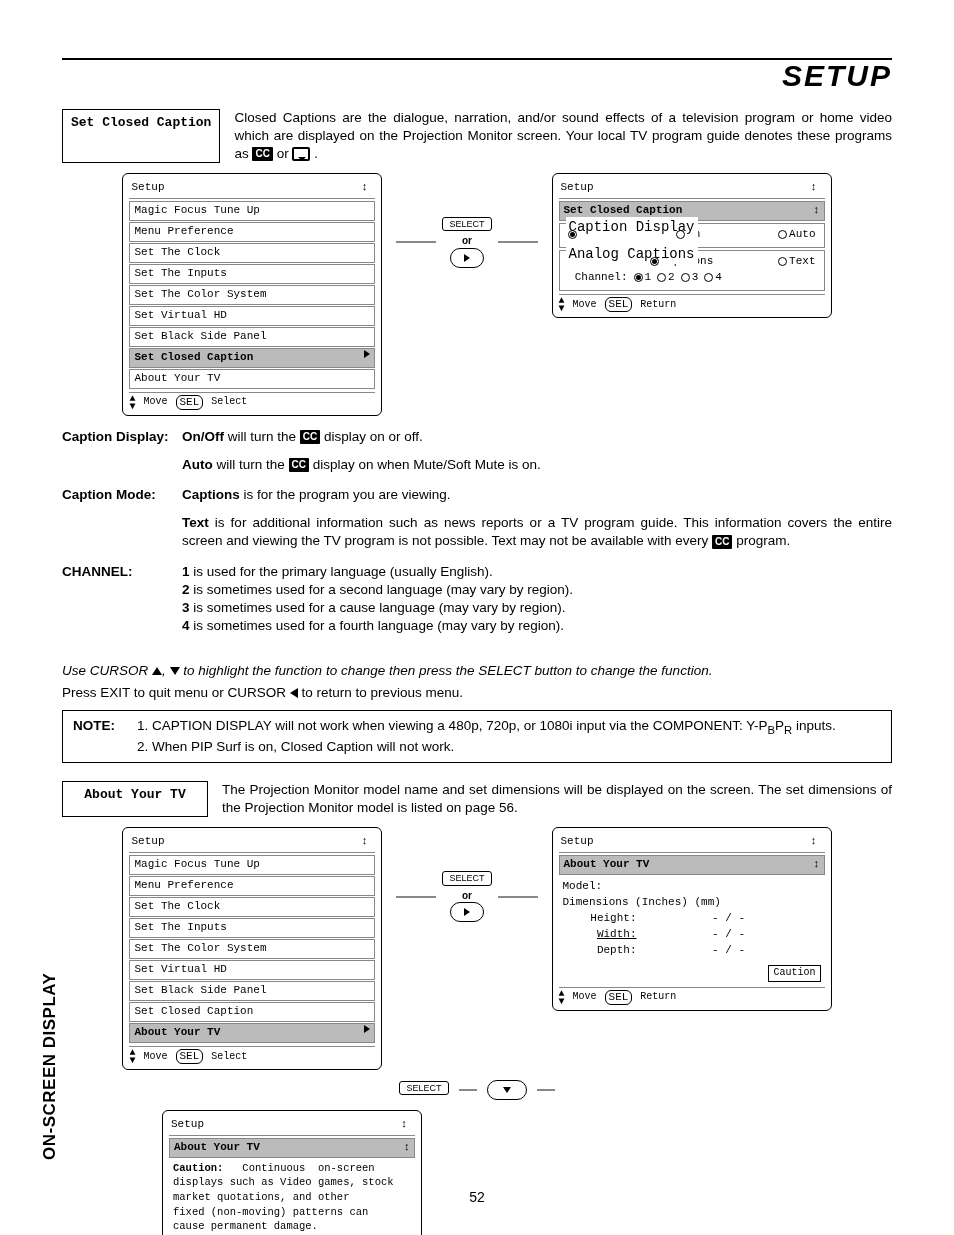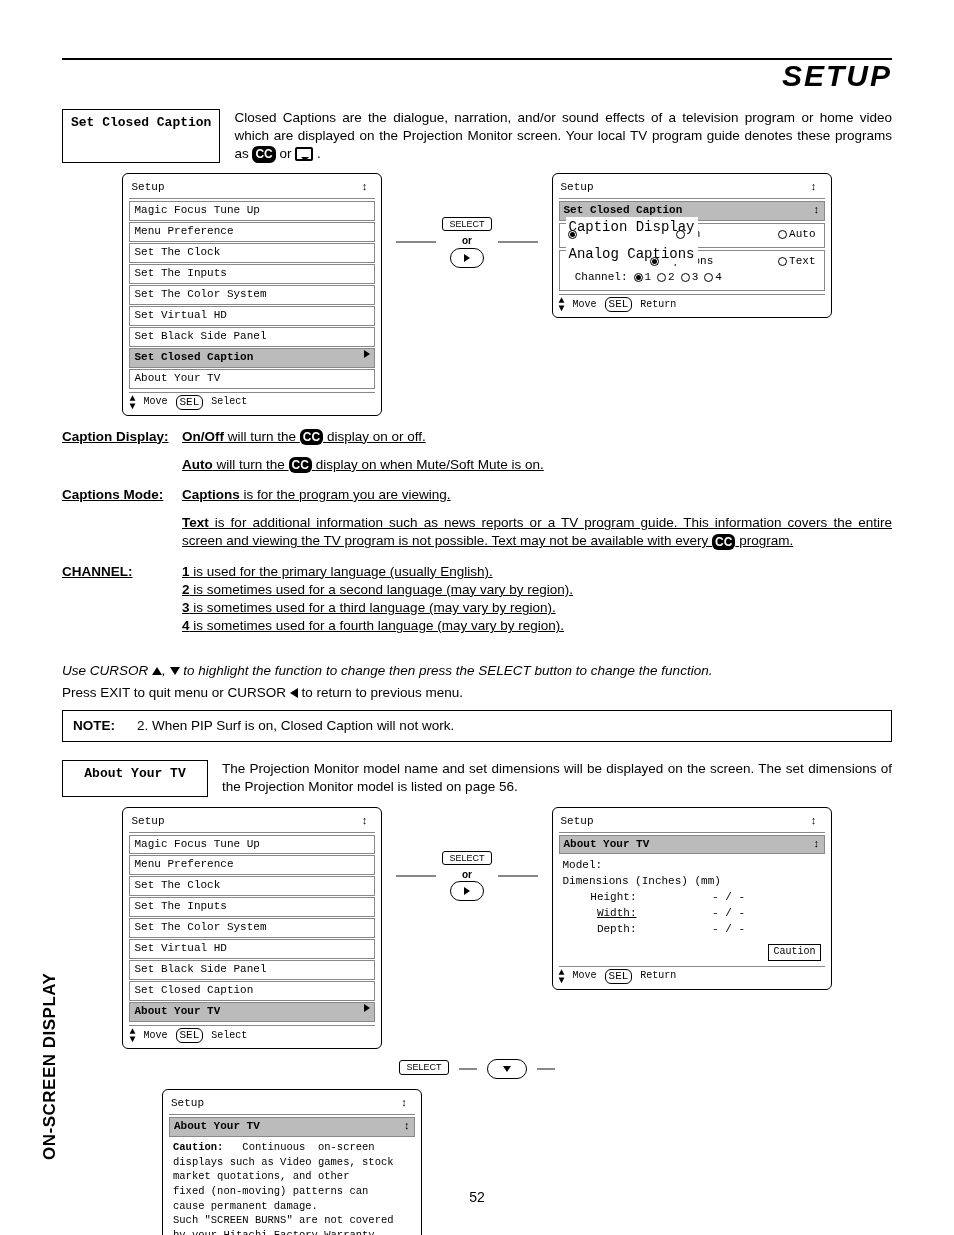--- a/index.html
+++ b/index.html
@@ -25,21 +25,21 @@
 
   .section-box {
     border: 1px solid #000; text-align: center; font-family: "Courier New", monospace;
     font-weight: bold; font-size: 13px; padding: 4px 8px; display: inline-block;
   }
   .intro-row { display: flex; gap: 14px; margin-top: 0; }
   .intro-text { flex: 1; text-align: justify; }
 
   .cc-icon {
     display: inline-block; background: #000; color: #fff; font-weight: bold;
-    font-size: 12px; padding: 1px 3px; border-radius: 6px; line-height: 1.2;
+    font-size: 10px; padding: 1px 3px; border-radius: 1px; line-height: 1.2;
     vertical-align: middle;
   }
   .bubble-icon {
     display:inline-block; width:18px; height:14px; border:2px solid #000;
     border-radius:2px; position:relative; vertical-align:middle;
   }
   .bubble-icon::after {
     content:""; position:absolute; left:4px; bottom:-6px;
     border:4px solid transparent; border-top-color:#000;
   }
@@ -60,21 +60,21 @@
   .osd-arrow-r { display:inline-block; width:0;height:0;border-top:4px solid transparent;border-bottom:4px solid transparent;border-left:6px solid #000;vertical-align:middle;}
   .mid-col { display:flex; flex-direction:column; align-items:center; justify-content:center; padding-top:44px; }
   .connector-line { width:40px; border-top:2px solid #888; }
   .select-chip { border:1px solid #000; border-radius:3px; padding:0 6px; font-size:9px; font-family:Arial; margin-bottom:3px;}
   .or-label { font-size:10px; font-weight:bold; }
   .cursor-btn {
     width:34px; height:20px; border:1px solid #000; border-radius:10px/10px;
     display:flex; align-items:center; justify-content:center; font-size:10px;
   }
 
-  .kv-block { display:flex; margin-top:12px;text-decoration:underline; }
+  .kv-block { display:flex; margin-top:12px; }
   .kv-label { width:120px; font-weight:bold; }
   .kv-body { flex:1; text-align: justify;}
   .kv-sub { margin-top:10px; }
 
   .note-box { border:1px solid #000; padding:6px 10px; margin-top:8px; }
   .note-flex { display:flex; gap:14px; }
   .note-label { font-weight:bold; min-width:50px; }
 
   .arrow-up { display:inline-block; width:0;height:0;border-left:5px solid transparent;border-right:5px solid transparent;border-bottom:8px solid #000;vertical-align:middle;}
   .arrow-down { display:inline-block; width:0;height:0;border-left:5px solid transparent;border-right:5px solid transparent;border-top:8px solid #000;vertical-align:middle;}
@@ -223,52 +223,55 @@
       <span> display on or off.</span>
       <div class="kv-sub">
         <b>Auto</b><span> will turn the </span>
         <span class="cc-icon">CC</span>
         <span> display on when Mute/Soft Mute is on.</span>
       </div>
     </div>
   </div>
 
   <div class="kv-block">
-    <div class="kv-label">Captions Mode:</div>
+    <div class="kv-label">Caption Mode:</div>
     <div class="kv-body">
       <b>Captions</b><span> is for the program you are viewing.</span>
       <div class="kv-sub">
         <b>Text</b><span> is for additional information such as news reports or a TV program guide.  This information covers the entire screen and viewing the TV program is not possible.  Text may not be available with every </span>
         <span class="cc-icon">CC</span>
         <span> program.</span>
       </div>
     </div>
   </div>
 
   <div class="kv-block">
     <div class="kv-label">CHANNEL:</div>
     <div class="kv-body">
       <div><b>1</b><span> is used for the primary language (usually English).</span></div>
       <div><b>2</b><span> is sometimes used for a second language (may vary by region).</span></div>
-      <div><b>3</b><span> is sometimes used for a third language (may vary by region).</span></div>
+      <div><b>3</b><span> is sometimes used for a cause language (may vary by region).</span></div>
       <div><b>4</b><span> is sometimes used for a fourth language (may vary by region).</span></div>
     </div>
   </div>
 
   <div style="margin-top:26px;font-style:italic;">
     <span>Use CURSOR </span><span class="arrow-up"></span><span>, </span><span class="arrow-down"></span><span> to highlight the function to change then press the SELECT button to change the function.</span>
   </div>
   <div style="margin-top:4px;">
     <span>Press EXIT to quit menu or CURSOR </span><span class="arrow-left"></span><span> to return to previous menu.</span>
   </div>
 
   <div class="note-box">
     <div class="note-flex">
       <div class="note-label">NOTE:</div>
       <div>
+        <div>
+          <span>1.  CAPTION DISPLAY will not work when viewing a 480p, 720p, or 1080i input via the COMPONENT: Y-P</span><sub>B</sub><span>P</span><sub>R</sub><span> inputs.</span>
+        </div>
         <div>2.  When PIP Surf is on, Closed Caption will not work.</div>
       </div>
     </div>
   </div>
 
   <div class="about-row">
     <div class="section-box" style="min-width:146px;">
       <span>About Your TV</span>
     </div>
     <div style="flex:1;text-align:justify;">The Projection Monitor model name and set dimensions will be displayed on the screen.  The set dimensions of the Projection Monitor model is listed on page 56.</div>

